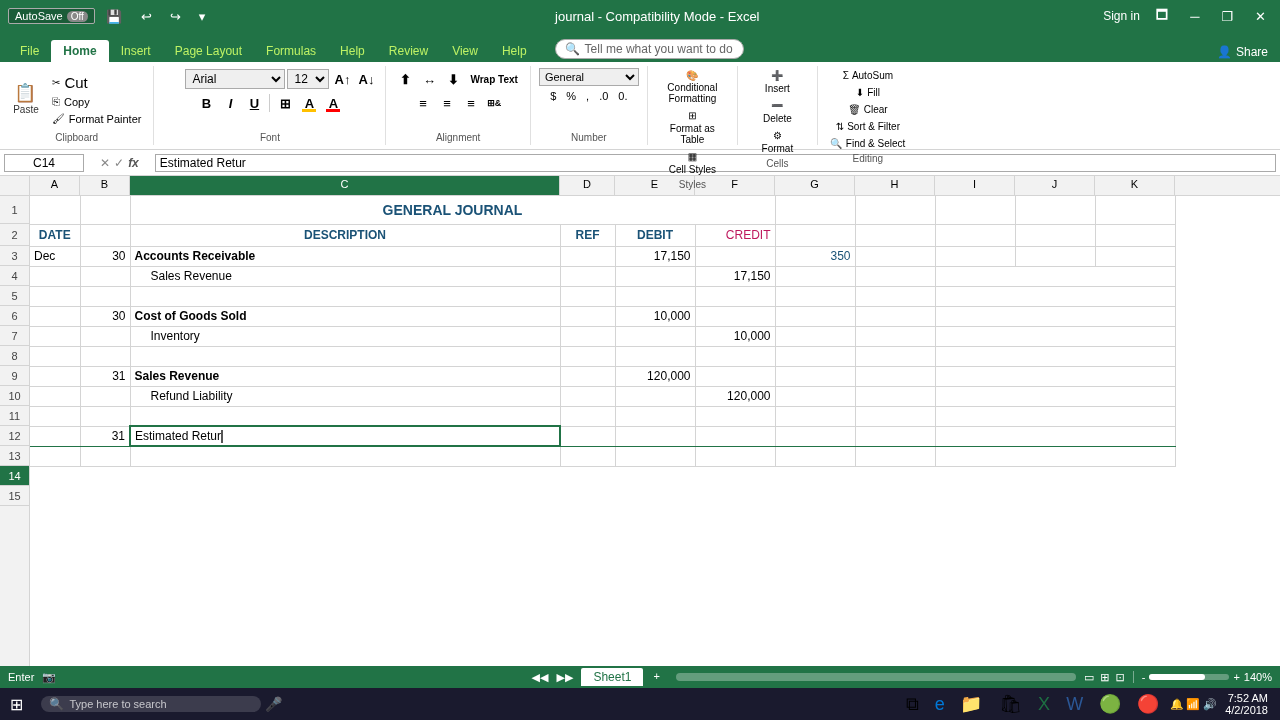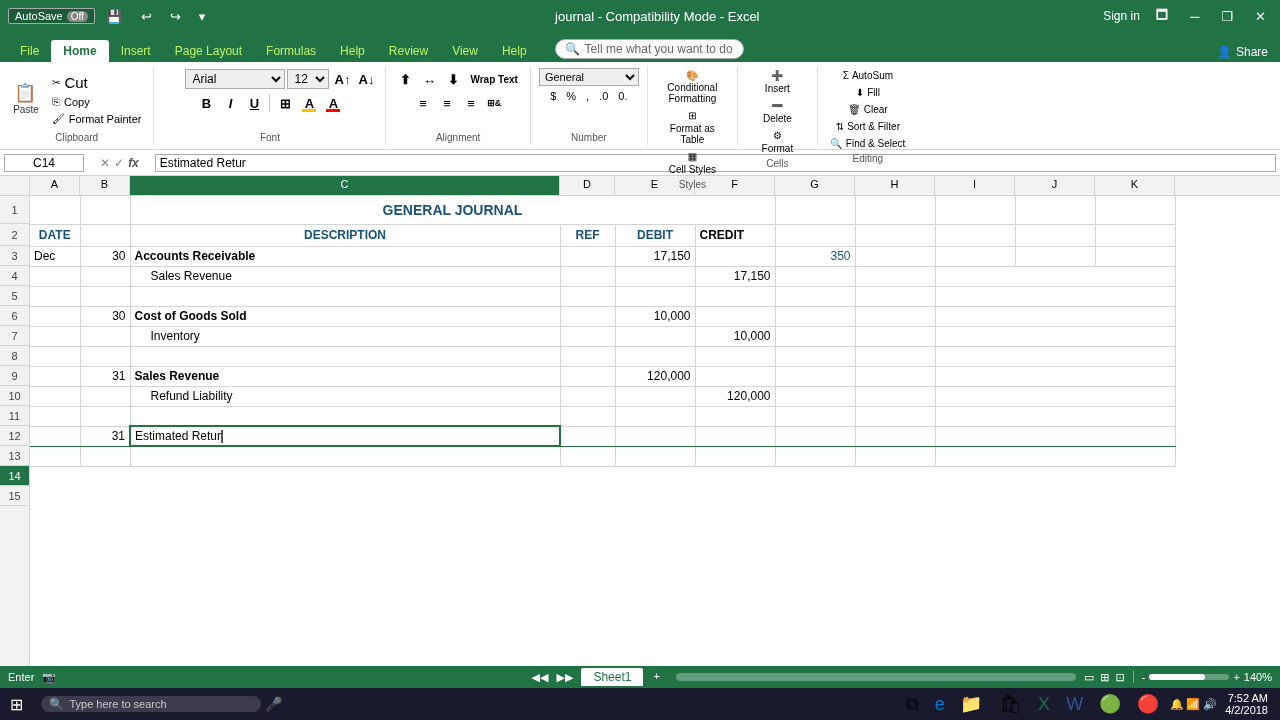--- a/index.html
+++ b/index.html
@@ -310,21 +310,21 @@
           <td style="width:80px;height:28px;border-right:1px solid #d4d4d4;border-bottom:1px solid #d4d4d4;"></td>
           <td style="width:80px;height:28px;border-right:1px solid #d4d4d4;border-bottom:1px solid #d4d4d4;"></td>
         </tr>
 
         <tr>
           <td style="width:50px;height:22px;border-right:1px solid #d4d4d4;border-bottom:1px solid #d4d4d4;font-weight:bold;color:#1a5276;text-align:center;font-size:12px;">DATE</td>
           <td style="width:50px;height:22px;border-right:1px solid #d4d4d4;border-bottom:1px solid #d4d4d4;"></td>
           <td style="width:430px;height:22px;border-right:1px solid #d4d4d4;border-bottom:1px solid #d4d4d4;font-weight:bold;color:#1a5276;text-align:center;">DESCRIPTION</td>
           <td style="width:55px;height:22px;border-right:1px solid #d4d4d4;border-bottom:1px solid #d4d4d4;font-weight:bold;color:#1a5276;text-align:center;">REF</td>
           <td style="width:80px;height:22px;border-right:1px solid #d4d4d4;border-bottom:1px solid #d4d4d4;font-weight:bold;color:#1a5276;text-align:center;">DEBIT</td>
-          <td style="width:80px;height:22px;border-right:1px solid #d4d4d4;border-bottom:1px solid #d4d4d4;font-weight:bold;color:#000000;text-align:left;">CREDIT</td>
+          <td style="width:80px;height:22px;border-right:1px solid #d4d4d4;border-bottom:1px solid #d4d4d4;font-weight:normal;color:#be185d;text-align:right;">CREDIT</td>
           <td style="width:80px;height:22px;border-right:1px solid #d4d4d4;border-bottom:1px solid #d4d4d4;"></td>
           <td style="width:80px;height:22px;border-right:1px solid #d4d4d4;border-bottom:1px solid #d4d4d4;"></td>
           <td style="width:80px;height:22px;border-right:1px solid #d4d4d4;border-bottom:1px solid #d4d4d4;"></td>
           <td style="width:80px;height:22px;border-right:1px solid #d4d4d4;border-bottom:1px solid #d4d4d4;"></td>
           <td style="width:80px;height:22px;border-right:1px solid #d4d4d4;border-bottom:1px solid #d4d4d4;"></td>
         </tr>
 
         <tr>
           <td style="width:50px;height:20px;border-right:1px solid #d4d4d4;border-bottom:1px solid #d4d4d4;">Dec</td>
           <td style="width:50px;height:20px;border-right:1px solid #d4d4d4;border-bottom:1px solid #d4d4d4;text-align:right;">30</td>

